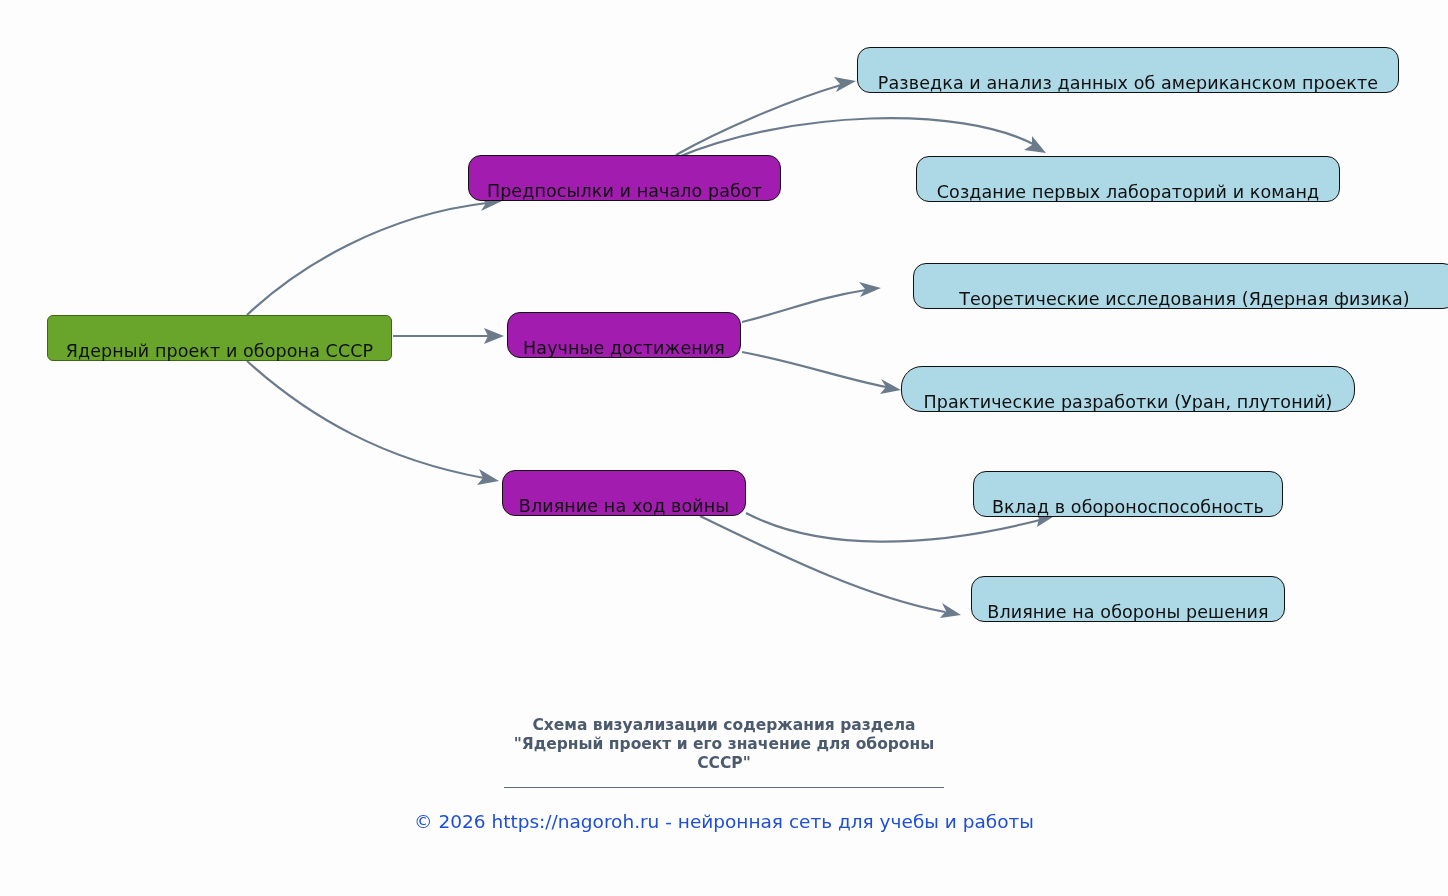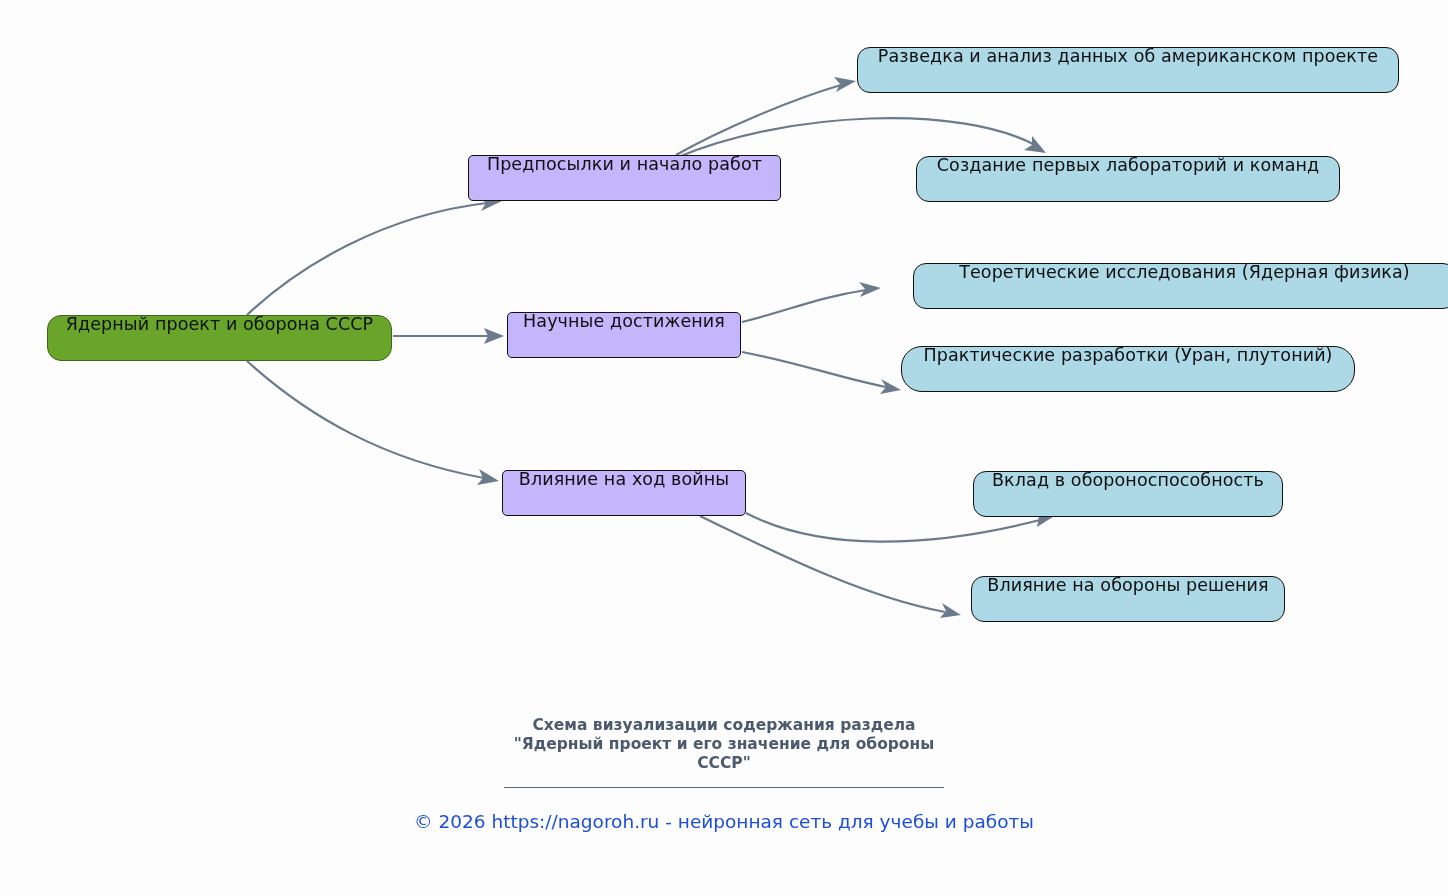--- a/index.html
+++ b/index.html
@@ -38,41 +38,41 @@
   .edge-head {
     fill: #6b7b8c;
     stroke: none;
   }
 
   
   .node {
     position: absolute;
     box-sizing: border-box;
     display: flex;
-    align-items: flex-start;
+    align-items: flex-end;
     justify-content: center;
     border-radius: 12px;
     border: 1.6px solid #1a1a1a;
     color: #101010;
     font-size: 17.5px;
     line-height: 1;
     white-space: nowrap;
     letter-spacing: 0.1px;
     padding: 0 6px;
     height: 46px;
   }
   .node-root {
     background: #6aa52b;
     border-color: #3f6518;
-    border-radius: 14px;
+    border-radius: 6px;
   }
   .node-branch {
-    background: #c4b5fd;
+    background: #a21caf;
     border-color: #111111;
-    border-radius: 5px;
+    border-radius: 13px;
   }
   .node-leaf {
     background: #add8e6;
     border-color: #111111;
     border-radius: 13px;
   }
 
   
   #footer-block {
     position: absolute;
@@ -177,21 +177,21 @@
   </div>
 
   <div class="node node-leaf" style="left:916px; top:156px; width:424px;">
     <span>Создание первых лабораторий и команд</span>
   </div>
 
   <div class="node node-leaf" style="left:881px; top:263px; width:543px;margin-left:32px;">
     <span>Теоретические исследования (Ядерная физика)</span>
   </div>
 
-  <div class="node node-leaf" style="left:901px; top:346px; width:454px;border-radius:21px;">
+  <div class="node node-leaf" style="left:901px; top:366px; width:454px;border-radius:21px;">
     <span>Практические разработки (Уран, плутоний)</span>
   </div>
 
   <div class="node node-leaf" style="left:973px; top:471px; width:310px;">
     <span>Вклад в обороноспособность</span>
   </div>
 
   <div class="node node-leaf" style="left:971px; top:576px; width:314px;">
     <span>Влияние на обороны решения</span>
   </div>

